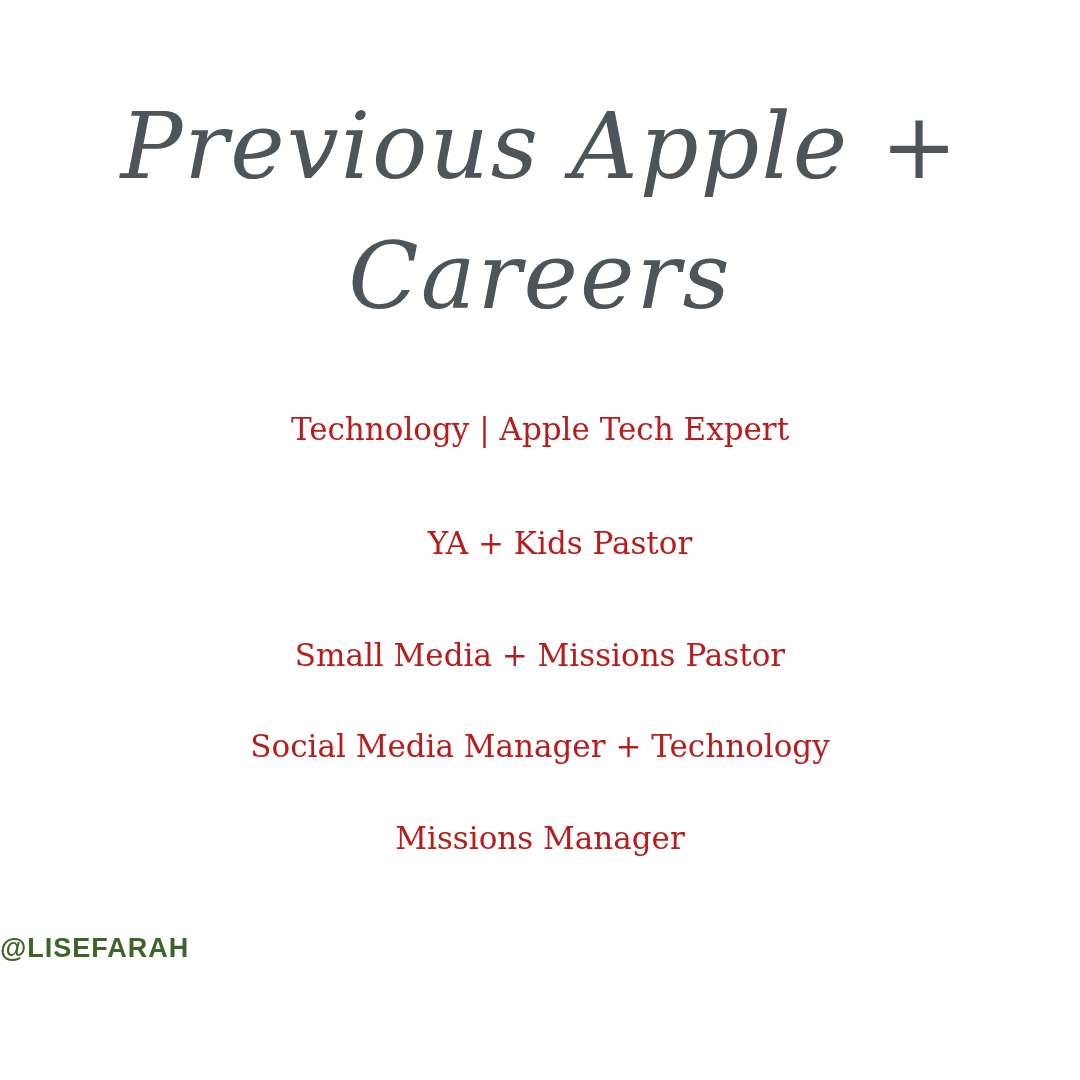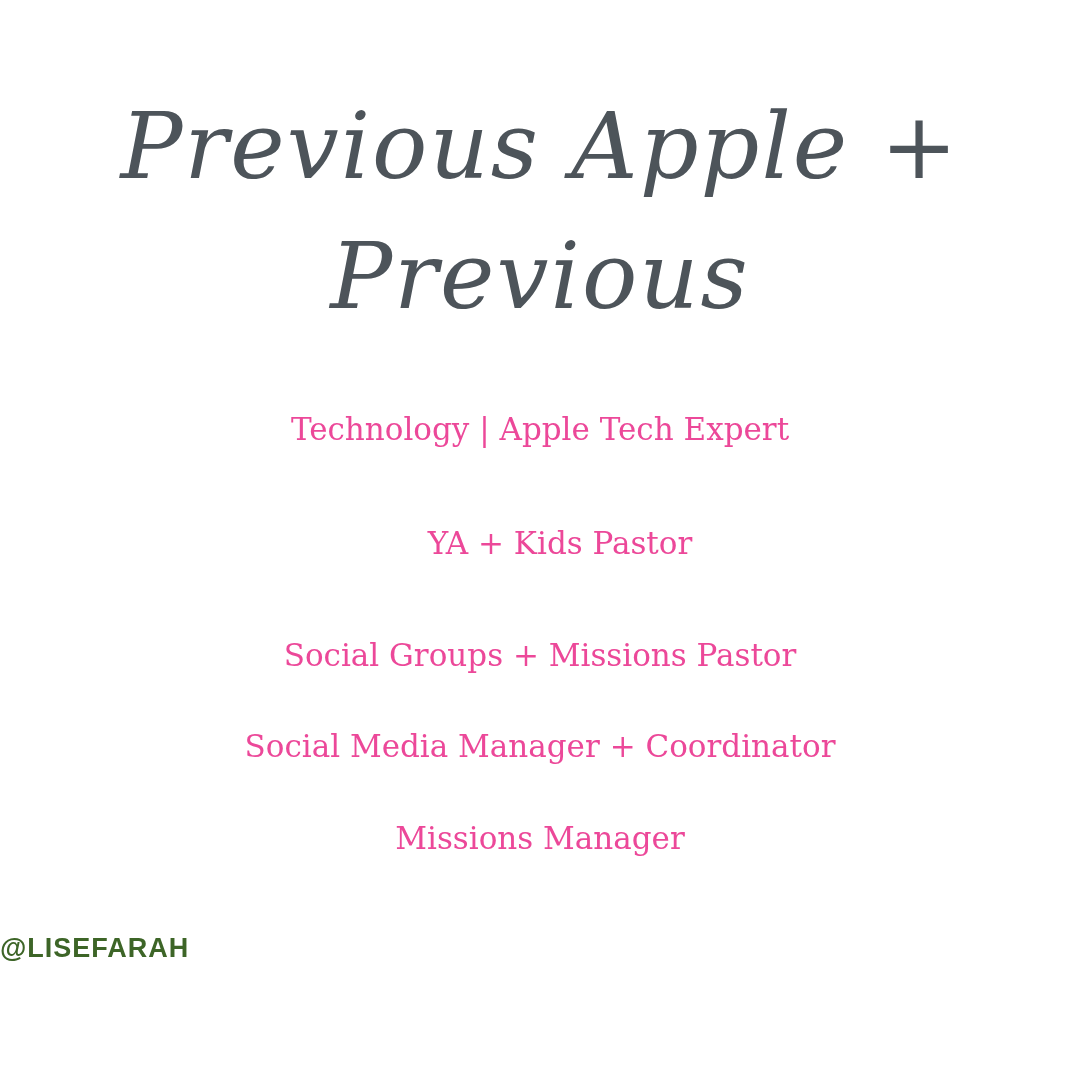--- a/index.html
+++ b/index.html
@@ -35,21 +35,21 @@
     top: 0;
     left: 0;
     right: 0;
     height: 100%;
   }
   .job-item {
     position: absolute;
     left: 0;
     right: 0;
     text-align: center;
-    color: #ec4899;
+    color: #b91c1c;
     font-family: "DejaVu Serif", serif;
     font-size: 31px;
     line-height: 40px;
     font-weight: 400;
   }
   .job-item:nth-child(1) { top: 409px; }
   .job-item:nth-child(2) { top: 523px; padding-left: 40px; }
   .job-item:nth-child(3) { top: 635px; }
   .job-item:nth-child(4) { top: 726px; }
   .job-item:nth-child(5) { top: 818px; }
@@ -67,26 +67,26 @@
     letter-spacing: 1px;
   }
 </style>
 </head>
 <body>
 
 <div class="canvas">
 
   <div class="title">
     <div>Previous Apple +</div>
-    <div>Previous</div>
+    <div>Careers</div>
   </div>
 
   <div class="jobs-list">
     <div class="job-item">Technology | Apple Tech Expert</div>
     <div class="job-item">YA + Kids Pastor</div>
-    <div class="job-item">Social Groups + Missions Pastor</div>
-    <div class="job-item">Social Media Manager + Coordinator</div>
+    <div class="job-item">Small Media + Missions Pastor</div>
+    <div class="job-item">Social Media Manager + Technology</div>
     <div class="job-item">Missions Manager</div>
   </div>
 
   <div class="handle">@LISEFARAH</div>
 
 </div>
 
 </body></html>

